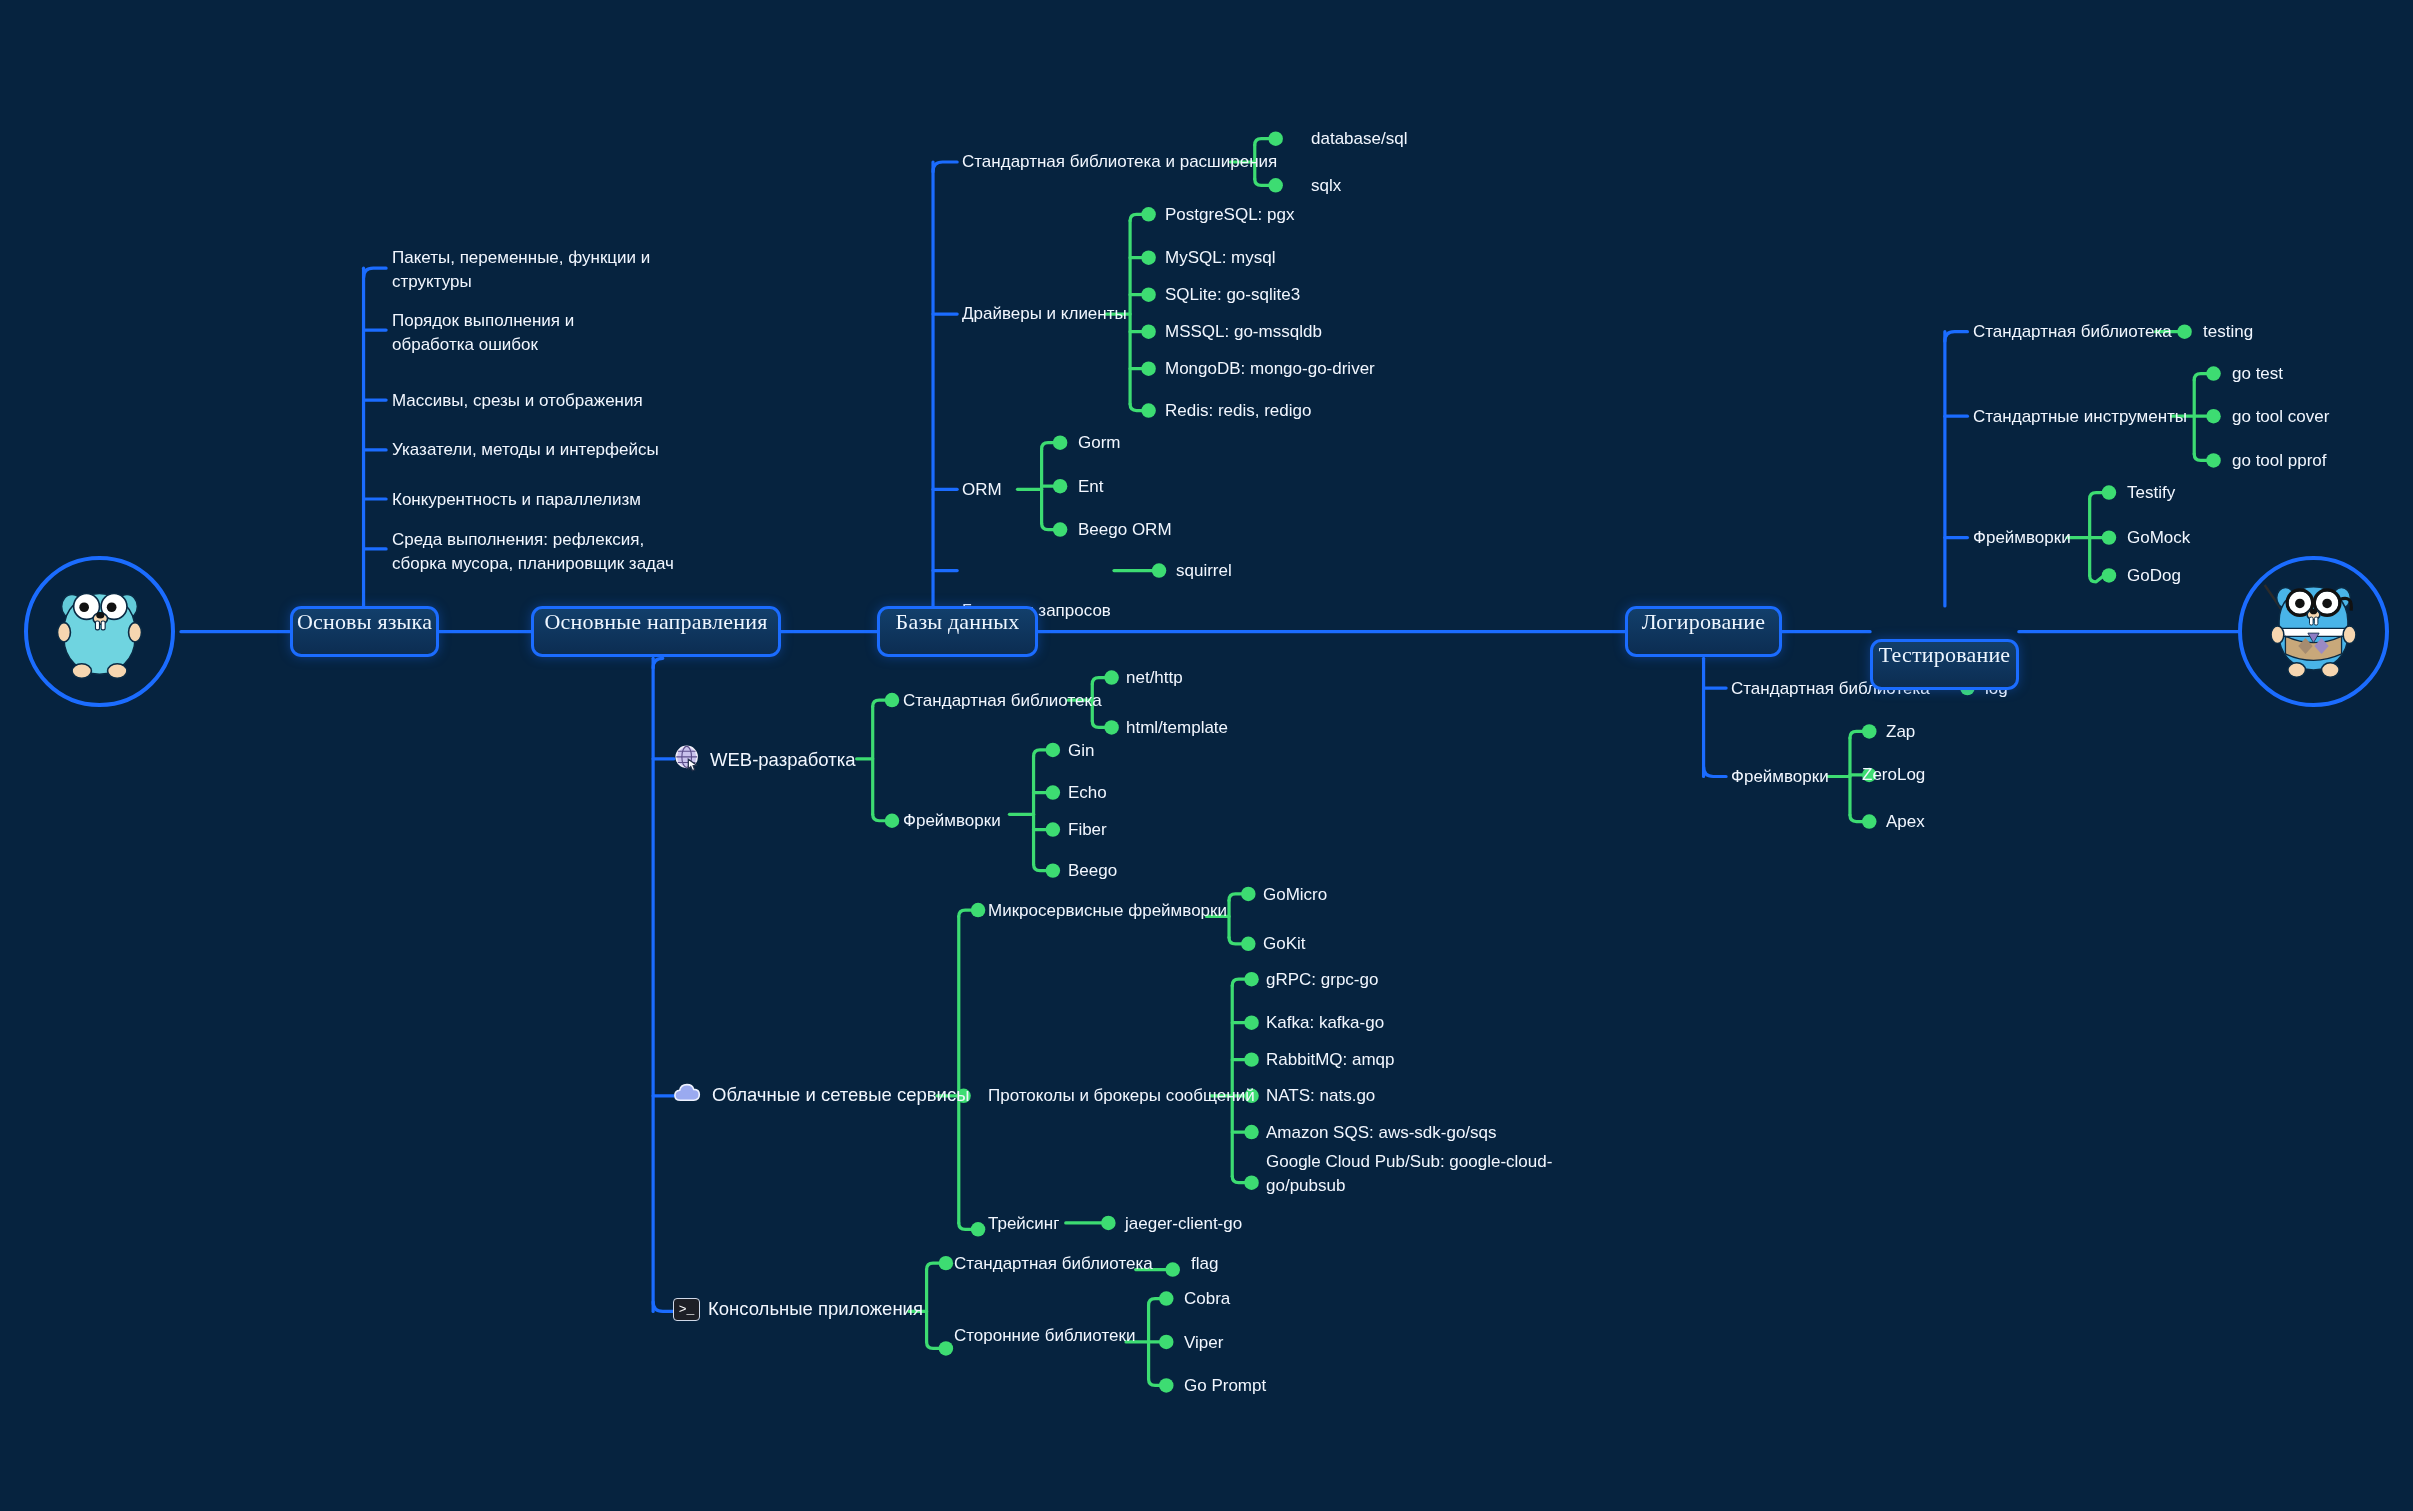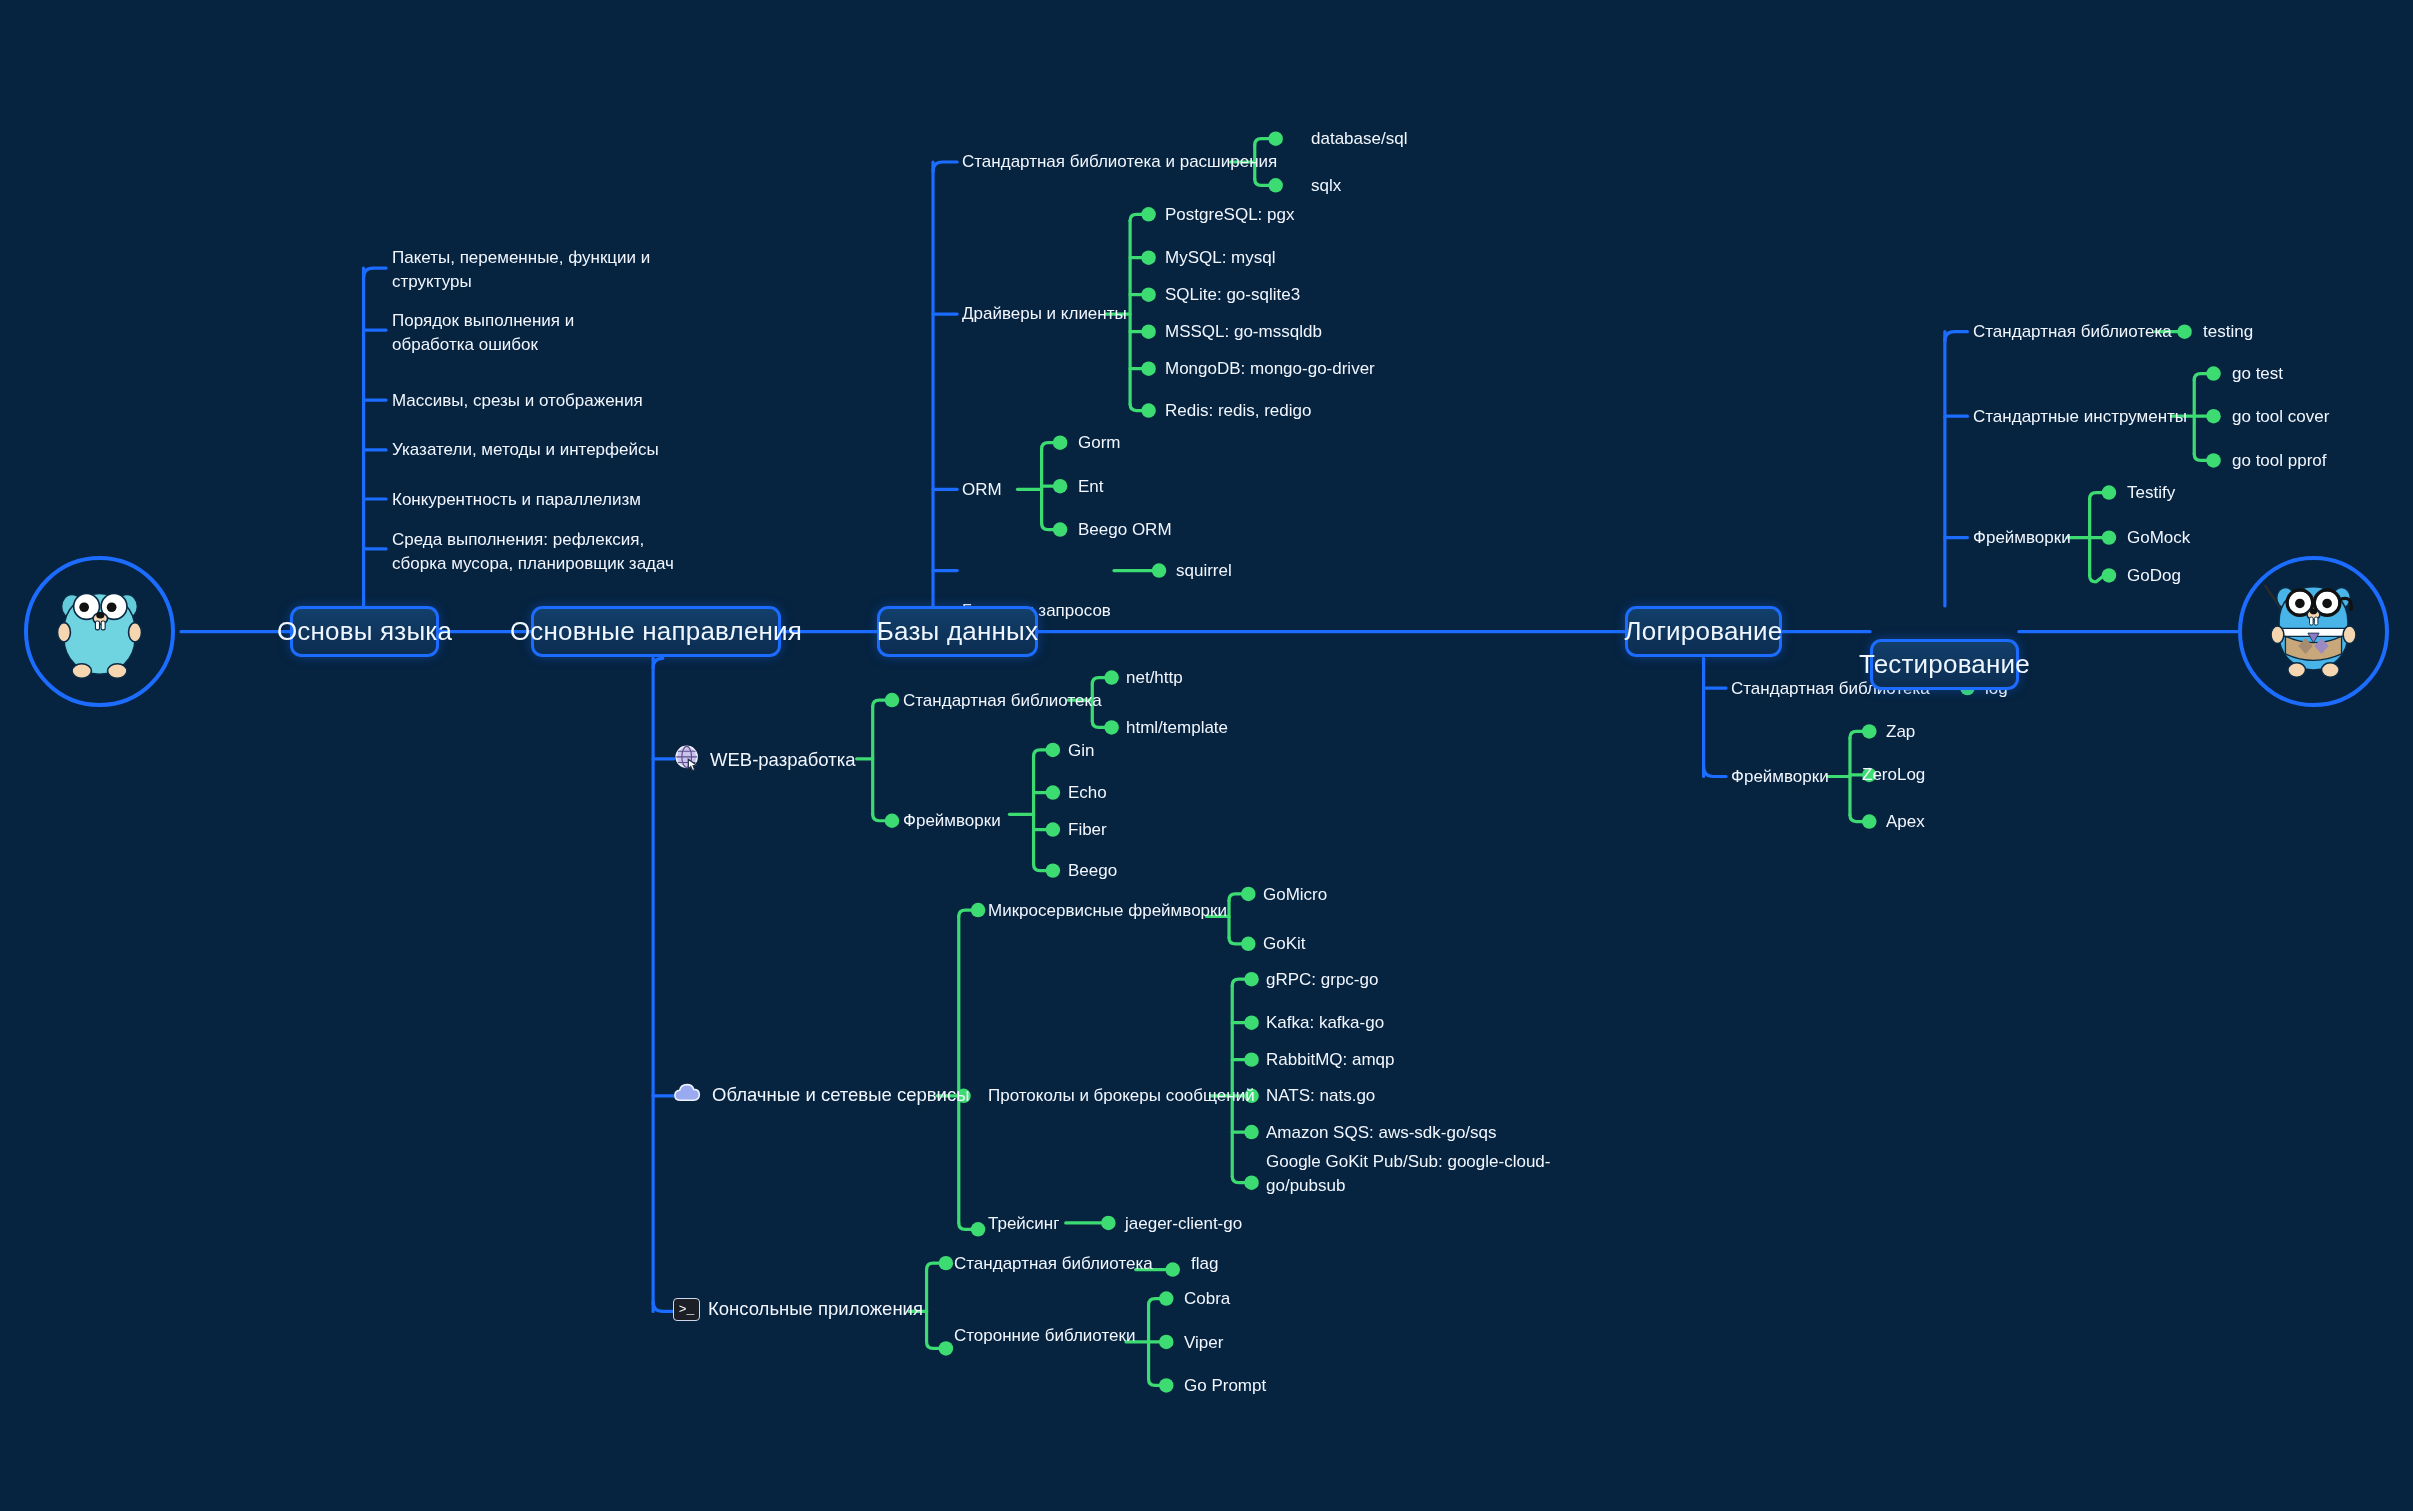--- a/index.html
+++ b/index.html
@@ -18,28 +18,29 @@
   
   #wires { position: absolute; inset: 0; width: 2413px; height: 1512px; }
 
   
   .spine-node {
     position: absolute;
     border: 3.2px solid #1b6cff;
     border-radius: 11.3px;
     background: linear-gradient(180deg, #123f6b 0%, #0c2d52 100%);
     color: #eef6ff;
-    font-size: 26px;
+    font-size: 22px;
     letter-spacing: 0.2px;
-    display: flex; align-items: center; justify-content: center;
+    display: flex; justify-content: center;
     padding: 0 17.7px;
     height: 51px;
     white-space: nowrap;
     box-shadow: 0 0 11.3px rgba(27,108,255,.35);
     z-index: 6;
+    font-family: Liberation Serif, serif;
   }
 
   
   .gopher-ring {
     position: absolute;
     width: 151px; height: 151px;
     border-radius: 50%;
     border: 4px solid #1b6cff;
     background: #06233f;
     z-index: 6;
@@ -399,21 +400,21 @@
   <div class="lbl" style="left:988px; top:899px;">Микросервисные фреймворки</div>
   <div class="lbl" style="left:1263px; top:883px;">GoMicro</div>
   <div class="lbl" style="left:1263px; top:932px;">GoKit</div>
 
   <div class="lbl" style="left:988px; top:1084px;">Протоколы и брокеры сообщений</div>
   <div class="lbl" style="left:1266px; top:968px;">gRPC: grpc-go</div>
   <div class="lbl" style="left:1266px; top:1011px;">Kafka: kafka-go</div>
   <div class="lbl" style="left:1266px; top:1048px;">RabbitMQ: amqp</div>
   <div class="lbl" style="left:1266px; top:1084px;">NATS: nats.go</div>
   <div class="lbl" style="left:1266px; top:1121px;">Amazon SQS: aws-sdk-go/sqs</div>
-  <div class="lbl wrap" style="left:1266px; top:1150px; width:290px;">Google GoKit Pub/Sub: google-cloud-go/pubsub</div>
+  <div class="lbl wrap" style="left:1266px; top:1150px; width:290px;">Google Cloud Pub/Sub: google-cloud-go/pubsub</div>
 
   <div class="lbl" style="left:988px; top:1212px;">Трейсинг</div>
   <div class="lbl" style="left:1125px; top:1212px;">jaeger-client-go</div>
 
   <div class="icon-node" style="left:673px; top:1298px;">
     <span class="term-ico">&gt;_</span>
     <span class="txt">Консольные приложения</span>
   </div>
   <div class="lbl" style="left:954px; top:1252px;">Стандартная библиотека</div>
   <div class="lbl" style="left:1191px; top:1252px;">flag</div>

